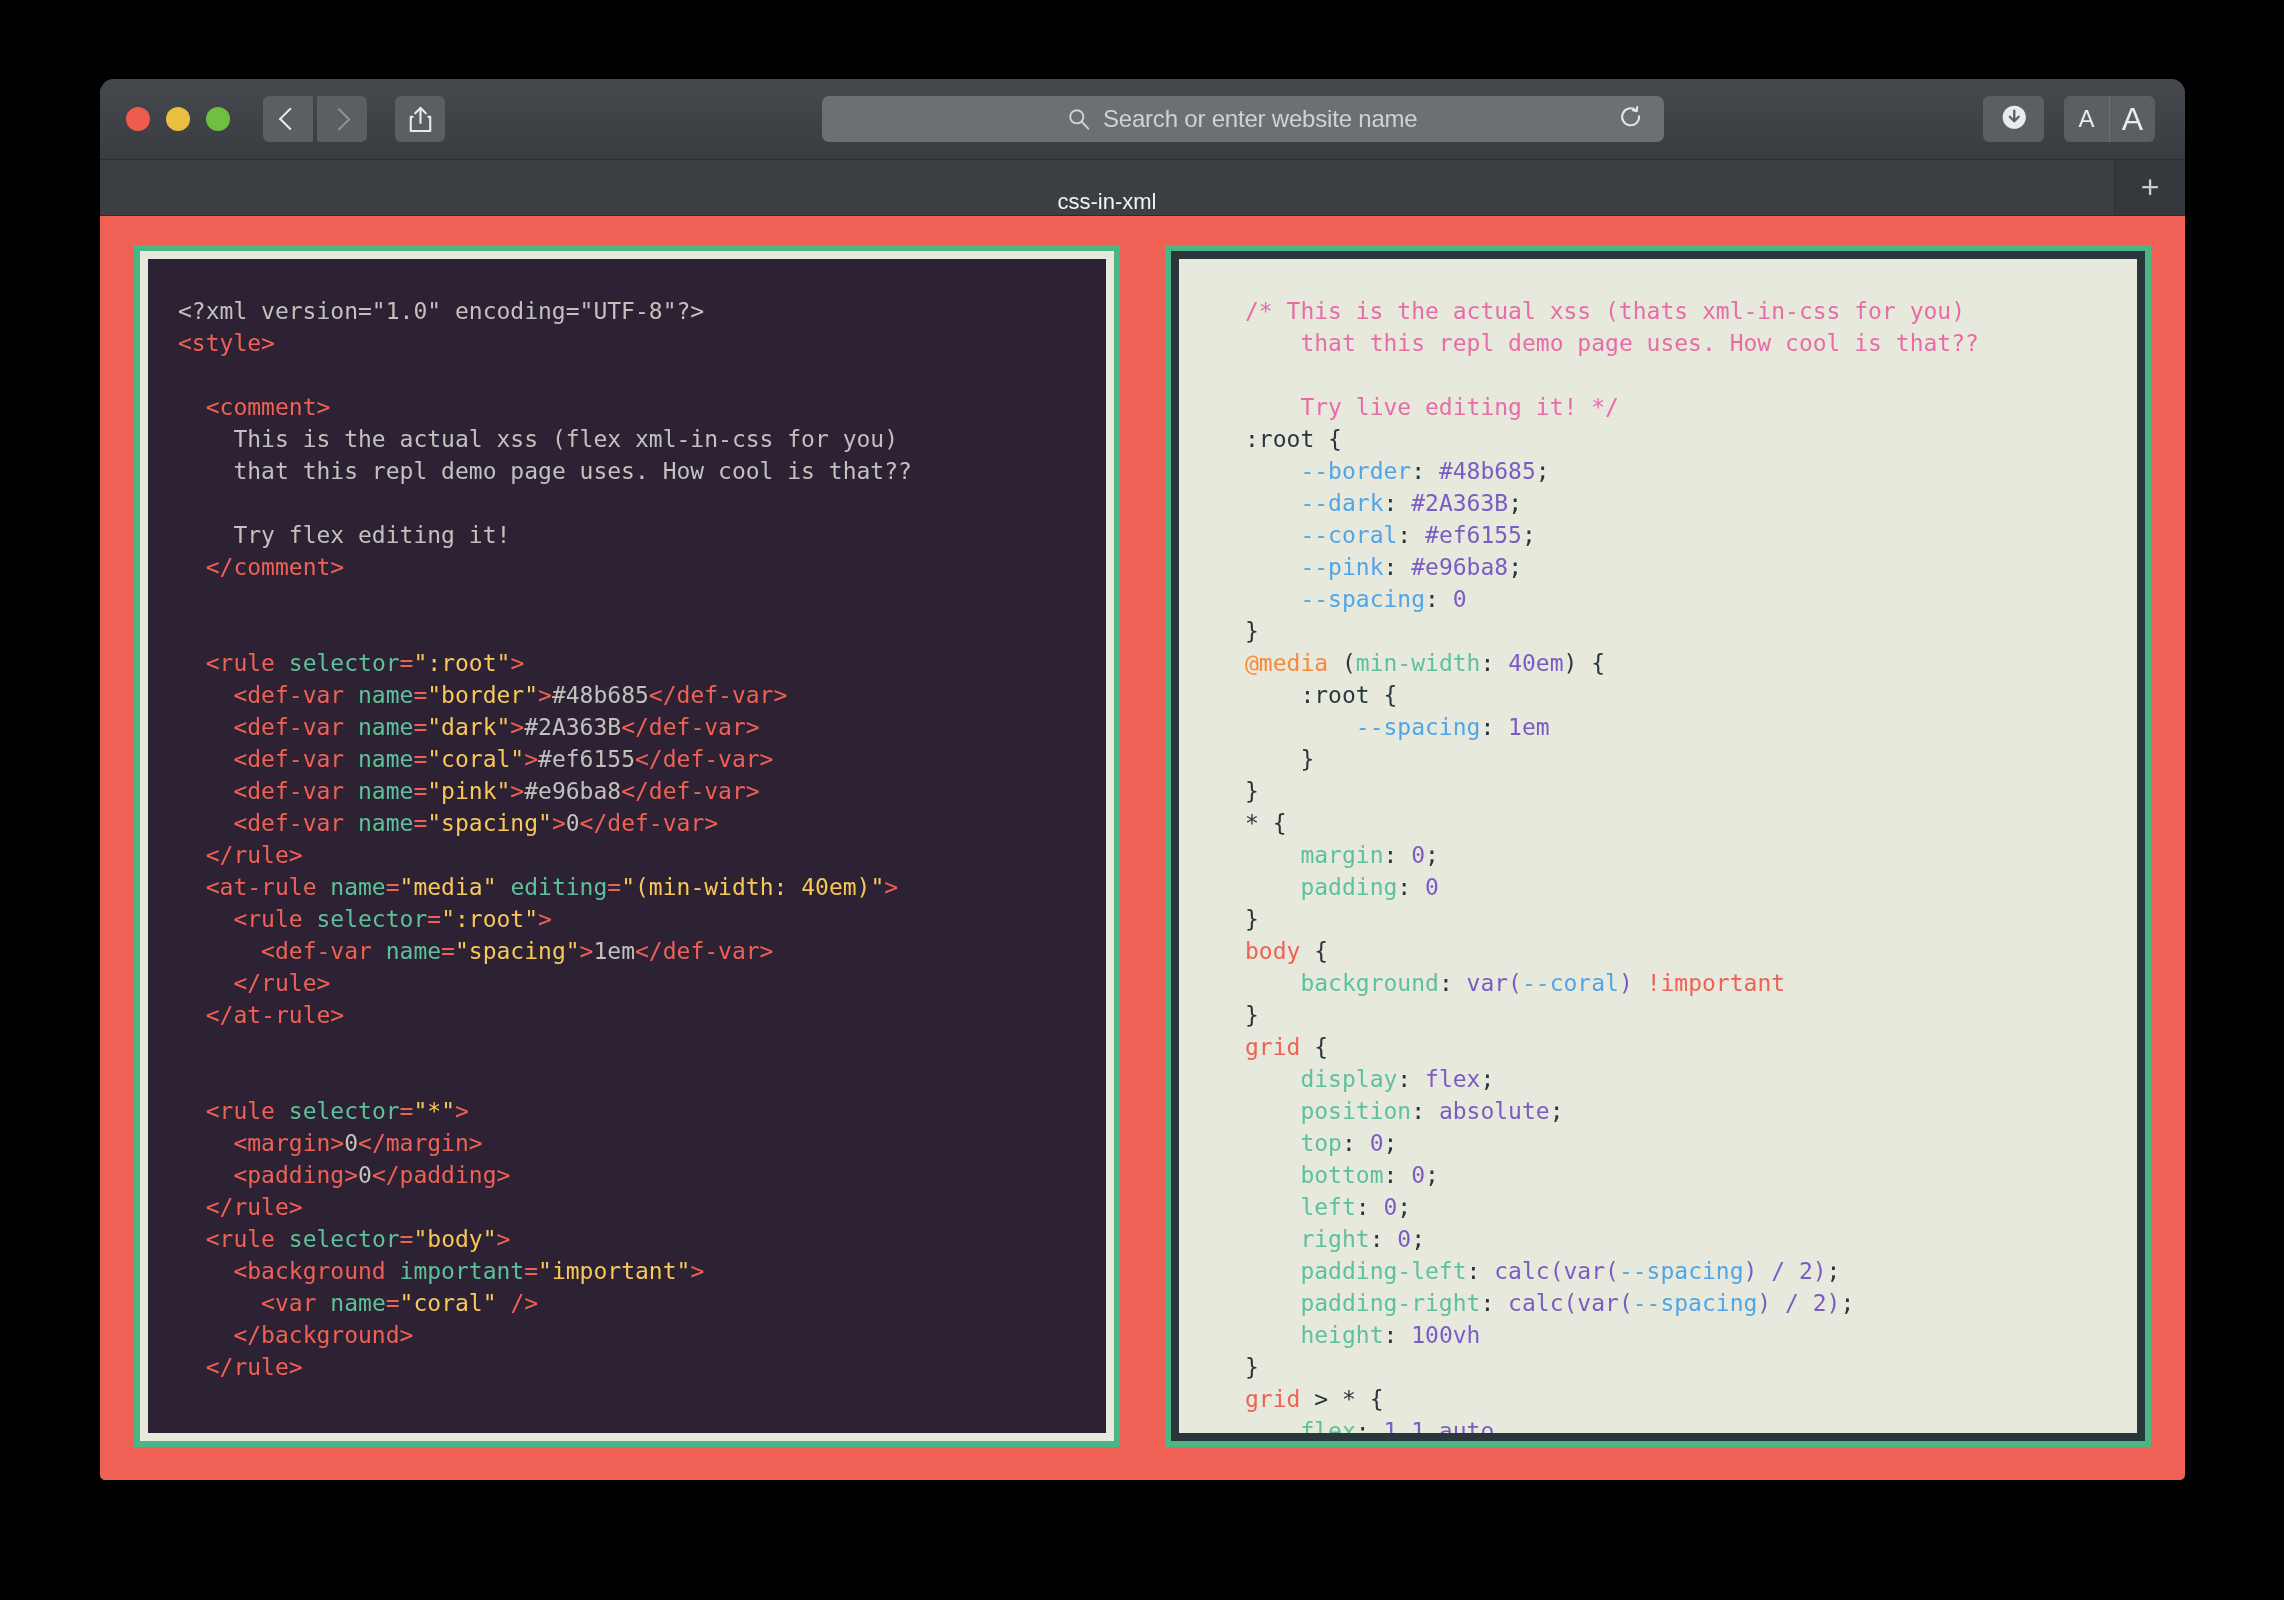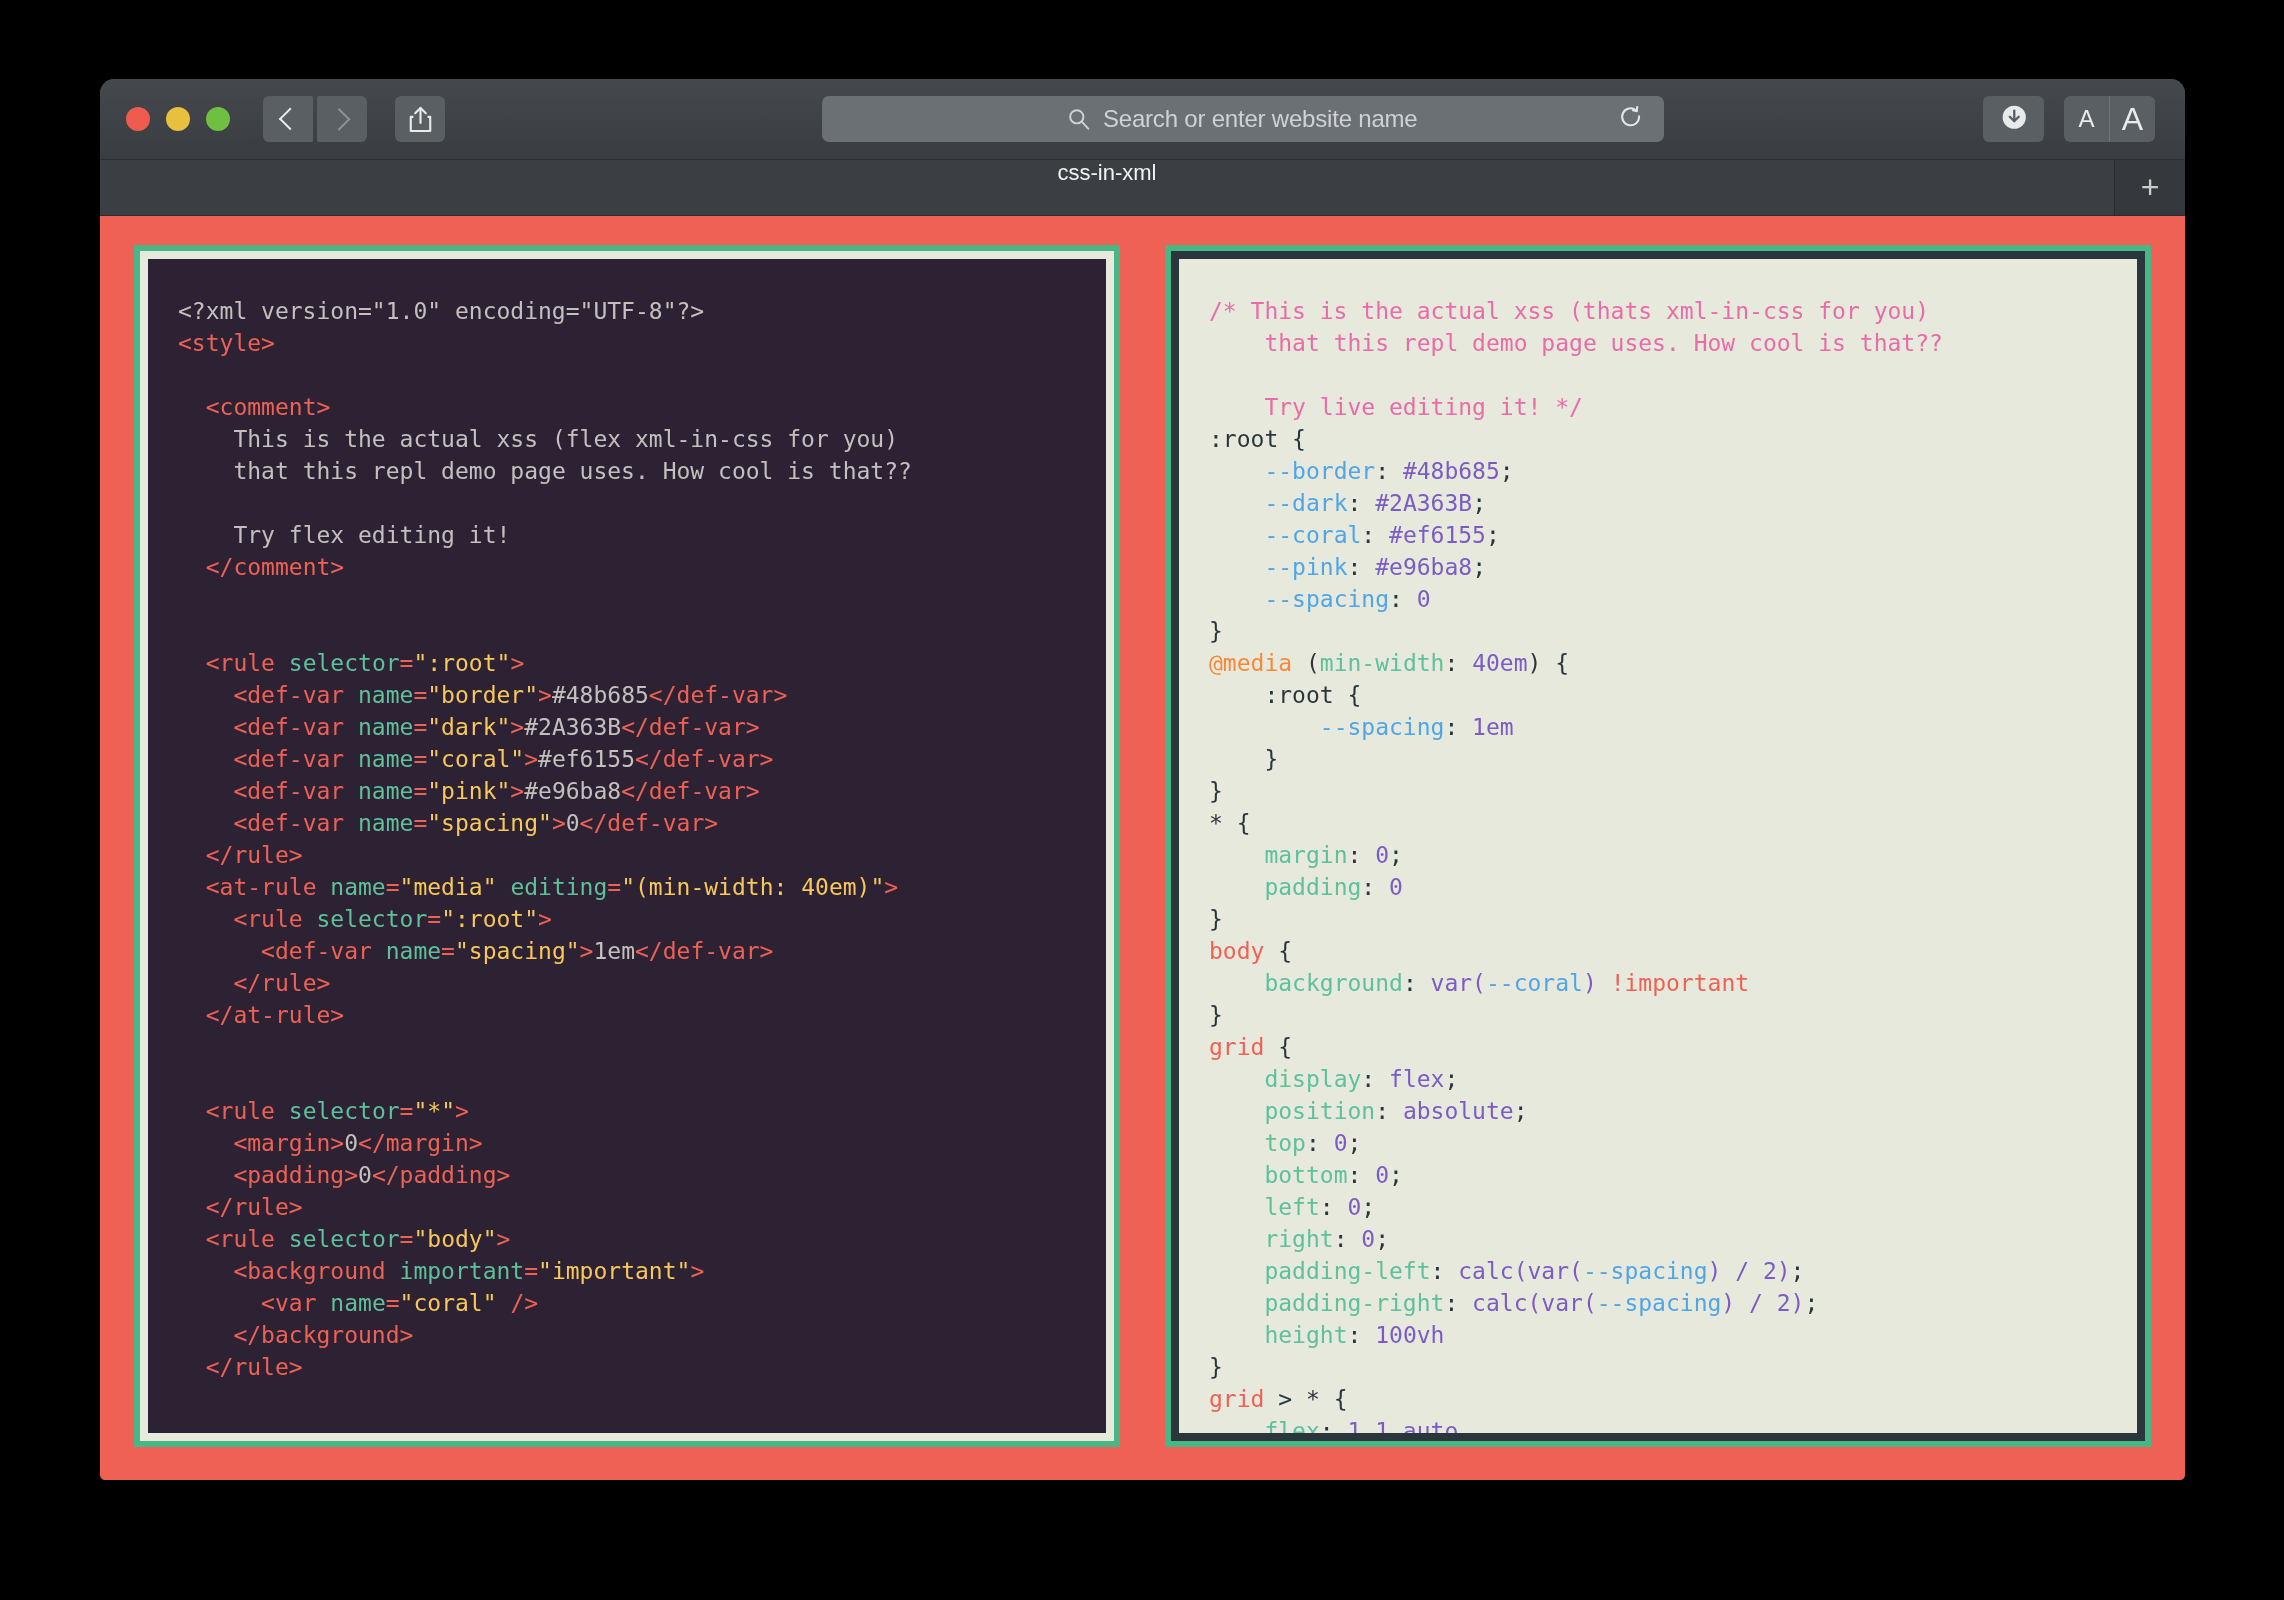--- a/index.html
+++ b/index.html
@@ -151,21 +151,21 @@
     height: 55px;
     background: #35393d;
     border-bottom: 0.9px solid #2b2e31;
     display: flex;
     align-items: center;
   }
   .tab {
     flex: 1;
     height: 100%;
     display: flex;
-    align-items: flex-start;
+    align-items: flex-end;
     justify-content: center;
     background: #3b3f43;
     border-right: 0.9px solid #2b2e31;
   }
   .tab-title {
     color: #f2f3f4;
     font-size: 22px;
     font-family: "Liberation Sans", sans-serif;
   }
   .new-tab {
@@ -207,20 +207,21 @@
   }
   
   .pane-xml .editor-inner {
     border: 8px solid #e7e9dc;
     background: #2d2233;
   }
   
   .pane-css .editor-inner {
     border: 8px solid #2A363B;
     background: #e7e9dc;
+    padding-left: 36px;
   }
 
   pre.code {
     margin: 0;
     padding: 36px 30px 0 30px;
     font-family: "DejaVu Sans Mono", "Liberation Mono", monospace;
     font-size: 23px;
     line-height: 32px;
     white-space: pre-wrap;
     word-break: break-word;

